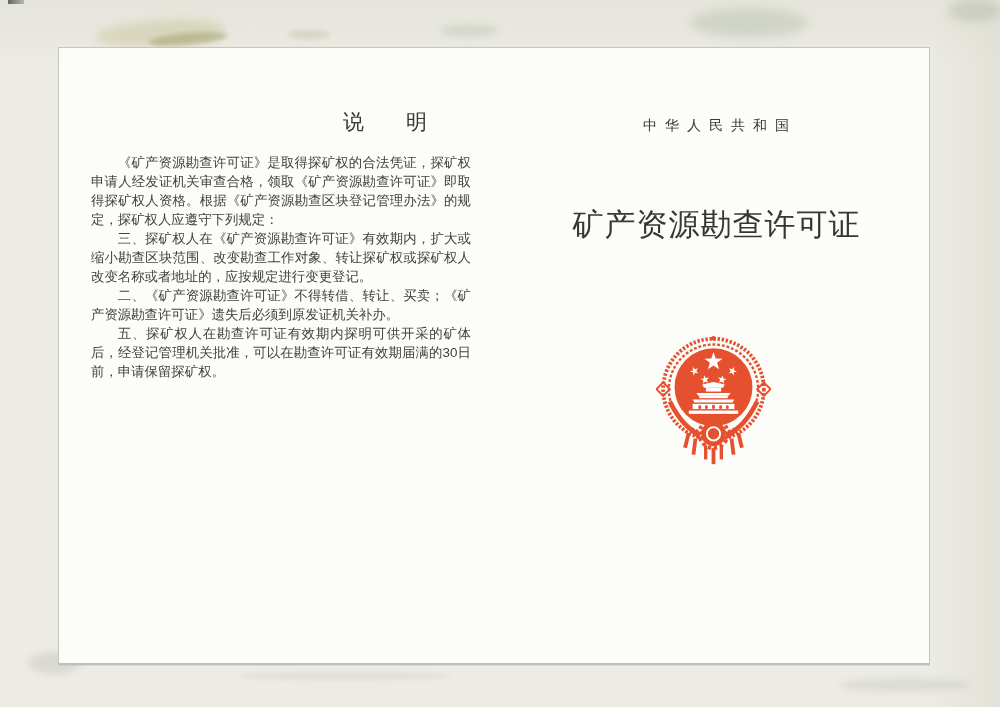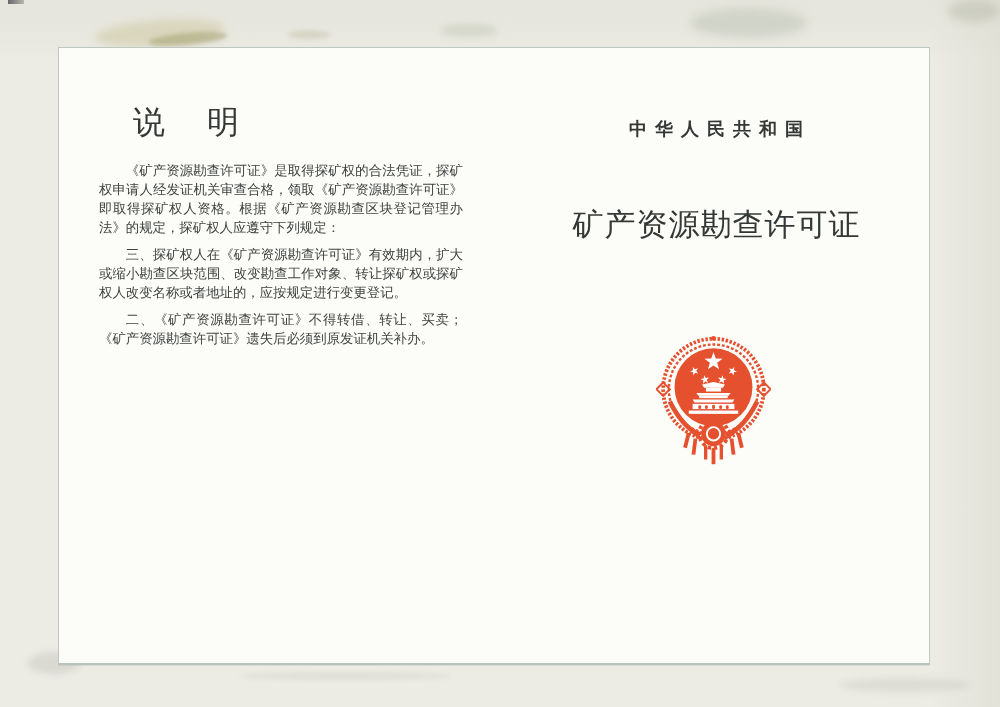--- a/index.html
+++ b/index.html
@@ -25,33 +25,33 @@
   .page{
     position:absolute;left:58px;top:47px;width:872px;height:618px;
     background:var(--page-bg);
     border:1px solid var(--border);
     border-bottom:2px solid #b9c2bd;
     box-shadow:0 1px 0 rgba(160,170,160,.25);
   }
   
   .left-title{
     position:absolute;left:32px;top:58px;width:378px;
-    text-align:left;font-size:32px;font-weight:500;color:var(--title);
+    text-align:right;font-size:21px;font-weight:500;color:var(--title);
     letter-spacing:42px;padding-left:42px;line-height:32px;
   }
   .body{
     position:absolute;left:32px;top:105px;width:380px;
     font-size:13.4px;line-height:19px;text-align:justify;
     color:var(--text);
   }
-  .body p{text-indent:2em;margin:8px;}
+  .body p{text-indent:2em;margin:0;}
   
   .country{
     position:absolute;left:457px;top:69px;width:400px;text-align:center;
-    font-size:18px;font-weight:700;color:var(--title);
+    font-size:14px;font-weight:400;color:var(--title);
     letter-spacing:8px;padding-left:8px;
   }
   .cert-title{
     position:absolute;left:437px;top:156px;width:440px;text-align:center;
     font-size:31px;font-weight:500;color:var(--title);
     letter-spacing:1px;padding-left:1px;
   }
   .emblem{
     position:absolute;left:597px;top:287px;width:115px;height:133px;
     color:var(--emblem-red);
@@ -104,20 +104,21 @@
   <span class="artifact a-dot"></span>
   <span class="artifact a-dot2"></span>
 
   <div class="page">
 
     <h2 class="left-title">说明</h2>
     <div class="body">
         <p>《矿产资源勘查许可证》是取得探矿权的合法凭证，探矿权申请人经发证机关审查合格，领取《矿产资源勘查许可证》即取得探矿权人资格。根据《矿产资源勘查区块登记管理办法》的规定，探矿权人应遵守下列规定：</p>
         <p>三、探矿权人在《矿产资源勘查许可证》有效期内，扩大或缩小勘查区块范围、改变勘查工作对象、转让探矿权或探矿权人改变名称或者地址的，应按规定进行变更登记。</p>
         <p>二、《矿产资源勘查许可证》不得转借、转让、买卖；《矿产资源勘查许可证》遗失后必须到原发证机关补办。</p>
+        <p>五、探矿权人在勘查许可证有效期内探明可供开采的矿体后，经登记管理机关批准，可以在勘查许可证有效期届满的30日前，申请保留探矿权。</p>
       </div>
 
     <div class="country">中华人民共和国</div>
     <div class="cert-title">矿产资源勘查许可证</div>
 
     <div class="emblem">
       <svg viewBox="0 0 120 140" xmlns="http://www.w3.org/2000/svg" aria-hidden="true">
         <defs>
           <path id="star" d="M0,-10 L2.35,-3.24 L9.51,-3.09 L3.8,1.24 L5.88,8.09 L0,4
                              L-5.88,8.09 L-3.8,1.24 L-9.51,-3.09 L-2.35,-3.24 Z"></path>

